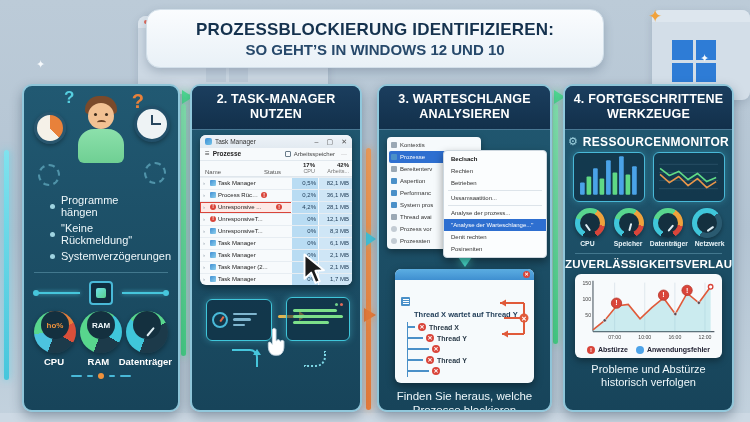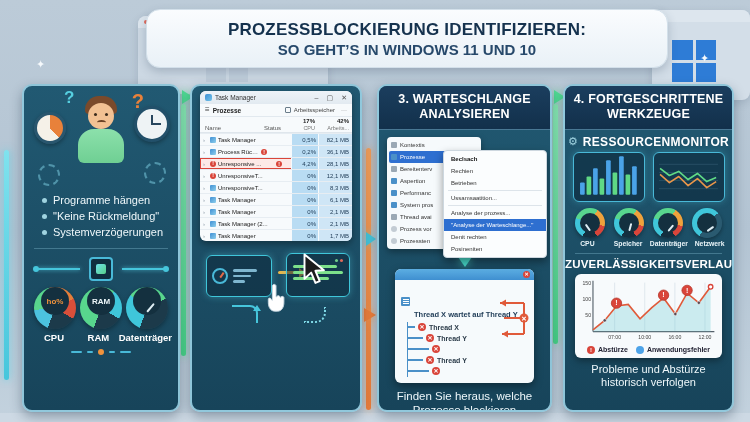--- a/index.html
+++ b/index.html
@@ -25,21 +25,21 @@
   .pipe-green { background:linear-gradient(180deg,#8df0b8,#4ad98a); box-shadow:0 0 9px rgba(110,230,160,.9); }
   .pipe-orange { background:linear-gradient(180deg,#f5a05a,#ef7f3a); box-shadow:0 0 8px rgba(240,150,80,.8); }
   .pipe-cyan { background:linear-gradient(180deg,#7fe2ee,#46c6dc); box-shadow:0 0 8px rgba(90,210,230,.8); }
   .ah { position:absolute; width:0; height:0; border-top:7px solid transparent; border-bottom:7px solid transparent; z-index:4; }
   .ah-green { border-left:11px solid #52df95; filter:drop-shadow(0 0 4px rgba(110,230,160,.9)); }
   .ah-orange { border-left:12px solid #ef7f3a; filter:drop-shadow(0 0 4px rgba(240,150,80,.8)); }
   .ah-cyan { border-left:10px solid #46c6dc; filter:drop-shadow(0 0 4px rgba(90,210,230,.8)); }
   .bottom-strip { position:absolute; left:0; bottom:0; width:750px; height:9px; background:#cdd9e4; z-index:0; }
 
   
-  .title-banner { position:absolute; left:146px; top:9px; width:522px; height:59px; z-index:5;
+  .title-banner { position:absolute; left:146px; top:9px; width:458px; height:59px; z-index:5;
     background:linear-gradient(180deg,#fafcfe,#e9f1f7); border:1px solid #d3e0ea; border-radius:14px;
     box-shadow:0 4px 10px rgba(50,70,95,.25); display:flex; flex-direction:column; align-items:center; justify-content:center; }
   .title-banner .t1 { font-size:17px; font-weight:800; color:#15324e; letter-spacing:.2px; }
   .title-banner .t2 { font-size:15px; font-weight:700; color:#27496b; margin-top:1px; }
 
   
   .panel { position:absolute; top:84px; height:328px; border-radius:10px; z-index:4;
     background:linear-gradient(180deg,#215972 0%,#17445a 100%);
     border:2px solid rgba(165,220,238,.85); box-shadow:0 5px 12px rgba(20,40,60,.35);
     display:flex; flex-direction:column; overflow:hidden; }
@@ -63,21 +63,21 @@
   .face::before,.face::after { content:""; position:absolute; top:10px; width:3px; height:3px; background:#3a2a1c; border-radius:50%; }
   .face::before { left:6px; } .face::after { right:6px; }
   .mouth { position:absolute; left:9px; top:17px; width:9px; height:5px; border-top:2px solid #6b4226; border-radius:50% 50% 0 0; }
   .torso { position:absolute; left:8px; top:33px; width:46px; height:34px; background:linear-gradient(180deg,#8ce0ab,#6fcf93); border-radius:16px 16px 6px 6px; }
   .qm { position:absolute; font-weight:800; }
   .qm1 { left:40px; top:2px; font-size:17px; color:#56cfe0; }
   .qm2 { right:34px; top:4px; font-size:20px; color:#e8813a; }
   .sync { position:absolute; width:22px; height:22px; border:2px dashed rgba(120,200,220,.55); border-radius:50%; }
   .sync-l { left:14px; bottom:2px; } .sync-r { right:12px; bottom:4px; }
   .bullets { padding:2px 10px 0; flex:none; }
-  .bullet { display:flex; align-items:center; gap:6px; margin:4px 8px; }
+  .bullet { display:flex; align-items:center; gap:6px; margin:4px 16px; }
   .bullet .bdot { width:5px; height:5px; border-radius:50%; background:#9fd3e0; flex:none; }
   .bullet .btext { font-size:11px; color:#eef7fa; }
   .pdivider { height:1px; background:rgba(140,200,220,.35); margin:6px 10px 4px; }
   .chip-row { position:relative; height:32px; flex:none; }
   .chipline { position:absolute; top:15px; height:2px; background:#46c6dc; box-shadow:0 0 4px rgba(90,210,230,.8); }
   .chipline.l { left:12px; width:44px; } .chipline.r { right:12px; width:44px; }
   .chipline.l::before,.chipline.r::after { content:""; position:absolute; top:-2px; width:6px; height:6px; border-radius:50%; background:#46c6dc; }
   .chipline.l::before { left:-3px; } .chipline.r::after { right:-3px; }
   .chip { position:absolute; left:50%; top:4px; transform:translateX(-50%); width:24px; height:24px; background:#0f2e40; border:2px solid #49b9d8; border-radius:4px; }
   .chip::before { content:""; position:absolute; left:5px; top:5px; width:10px; height:10px; background:linear-gradient(135deg,#6fe0ea,#57d08a); border-radius:2px; }
@@ -242,21 +242,21 @@
   <div class="ah ah-green" style="left:182px;top:90px"></div>
   <div class="pipe pipe-orange" style="left:366px;top:148px;height:262px"></div>
   <div class="ah ah-orange" style="left:364px;top:308px"></div>
   <div class="ah ah-cyan" style="left:366px;top:232px"></div>
   <div class="pipe pipe-green" style="left:553px;top:104px;height:240px"></div>
   <div class="ah ah-green" style="left:554px;top:90px"></div>
   <div class="bottom-strip"></div>
 
   <div class="title-banner">
     <div class="t1">PROZESSBLOCKIERUNG IDENTIFIZIEREN:</div>
-    <div class="t2">SO GEHT’S IN WINDOWS 11 UND 10</div>
+    <div class="t2">SO GEHT’S IN WINDOWS 12 UND 10</div>
   </div>
 
   <div class="panel p1">
     <div class="p1-illus">
       <div class="clock clock-l"></div>
       <div class="clock clock-r">
           <div class="hand-v"></div>
           <div class="hand-h"></div>
         </div>
       <span class="qm qm1">?</span>
@@ -316,20 +316,21 @@
     <div class="dotsrow">
       <span class="ddash"></span>
         <span class="ddash s"></span>
         <span class="ddot"></span>
         <span class="ddash s"></span>
         <span class="ddash"></span>
     </div>
   </div>
 
   <div class="panel p2">
+    <div class="phead">2. TASK-MANAGER NUTZEN</div>
     <div class="tmwin">
       <div class="tmtitle">
         <span class="tmico"></span>
         <span class="tt">Task Manager</span>
         <span class="tmctl">–</span>
         <span class="tmctl">▢</span>
         <span class="tmctl">✕</span>
       </div>
       <div class="tmtool">
         <span class="hamb">≡</span>

